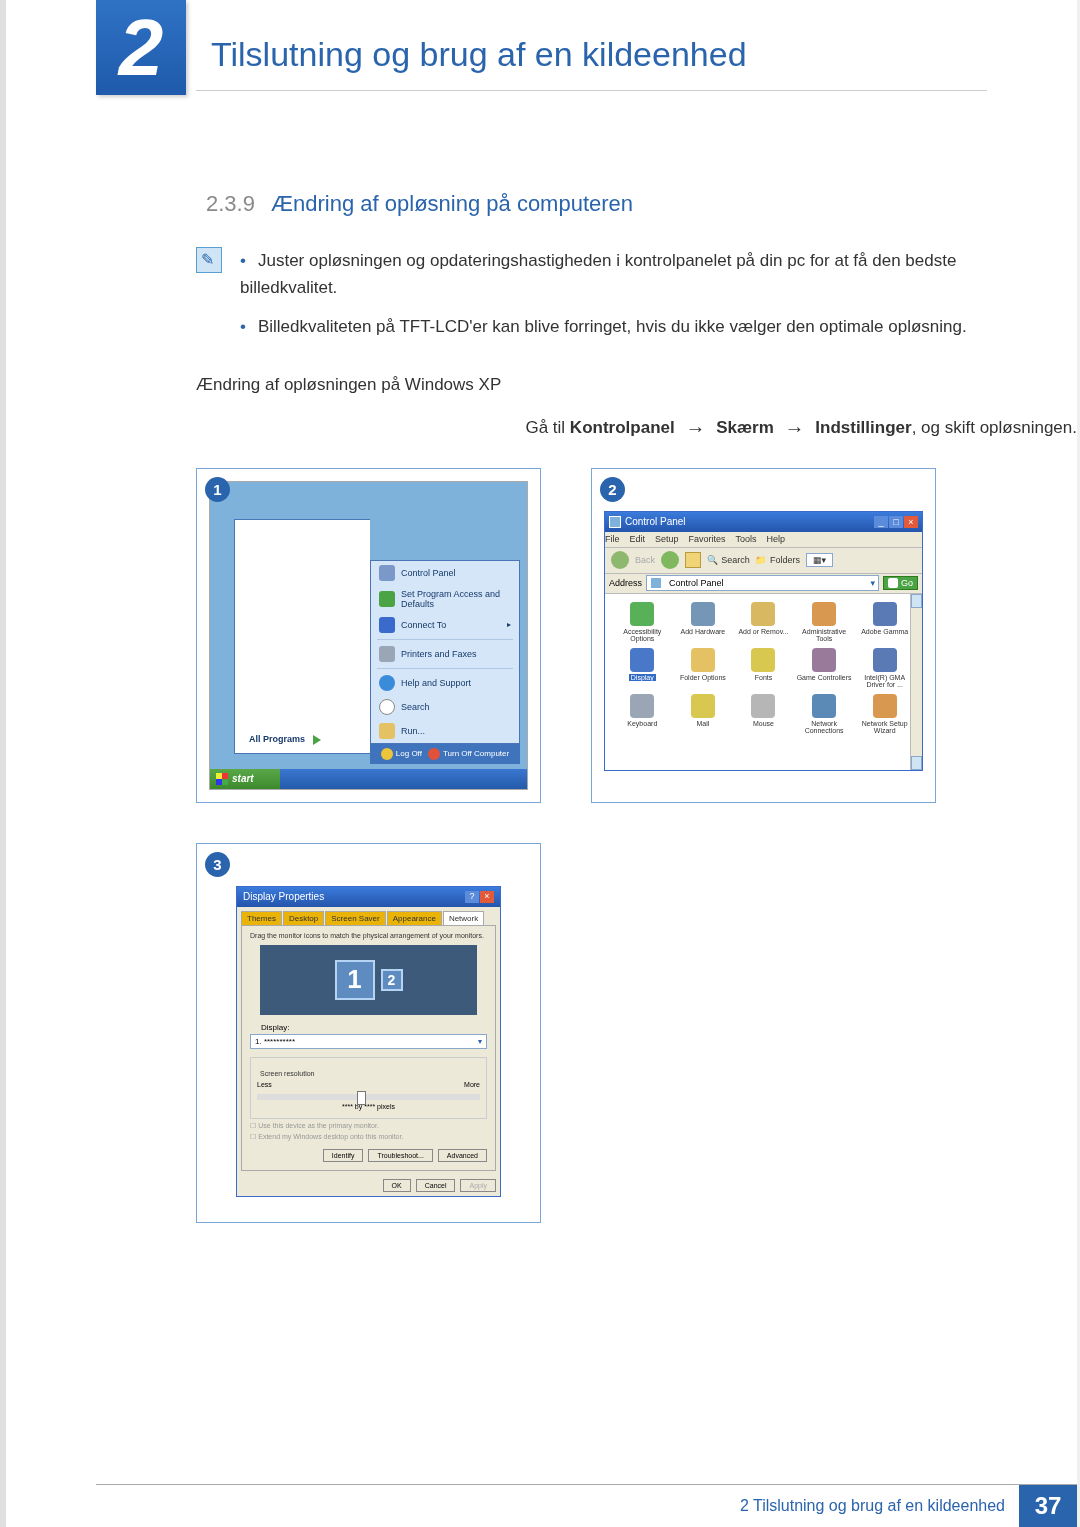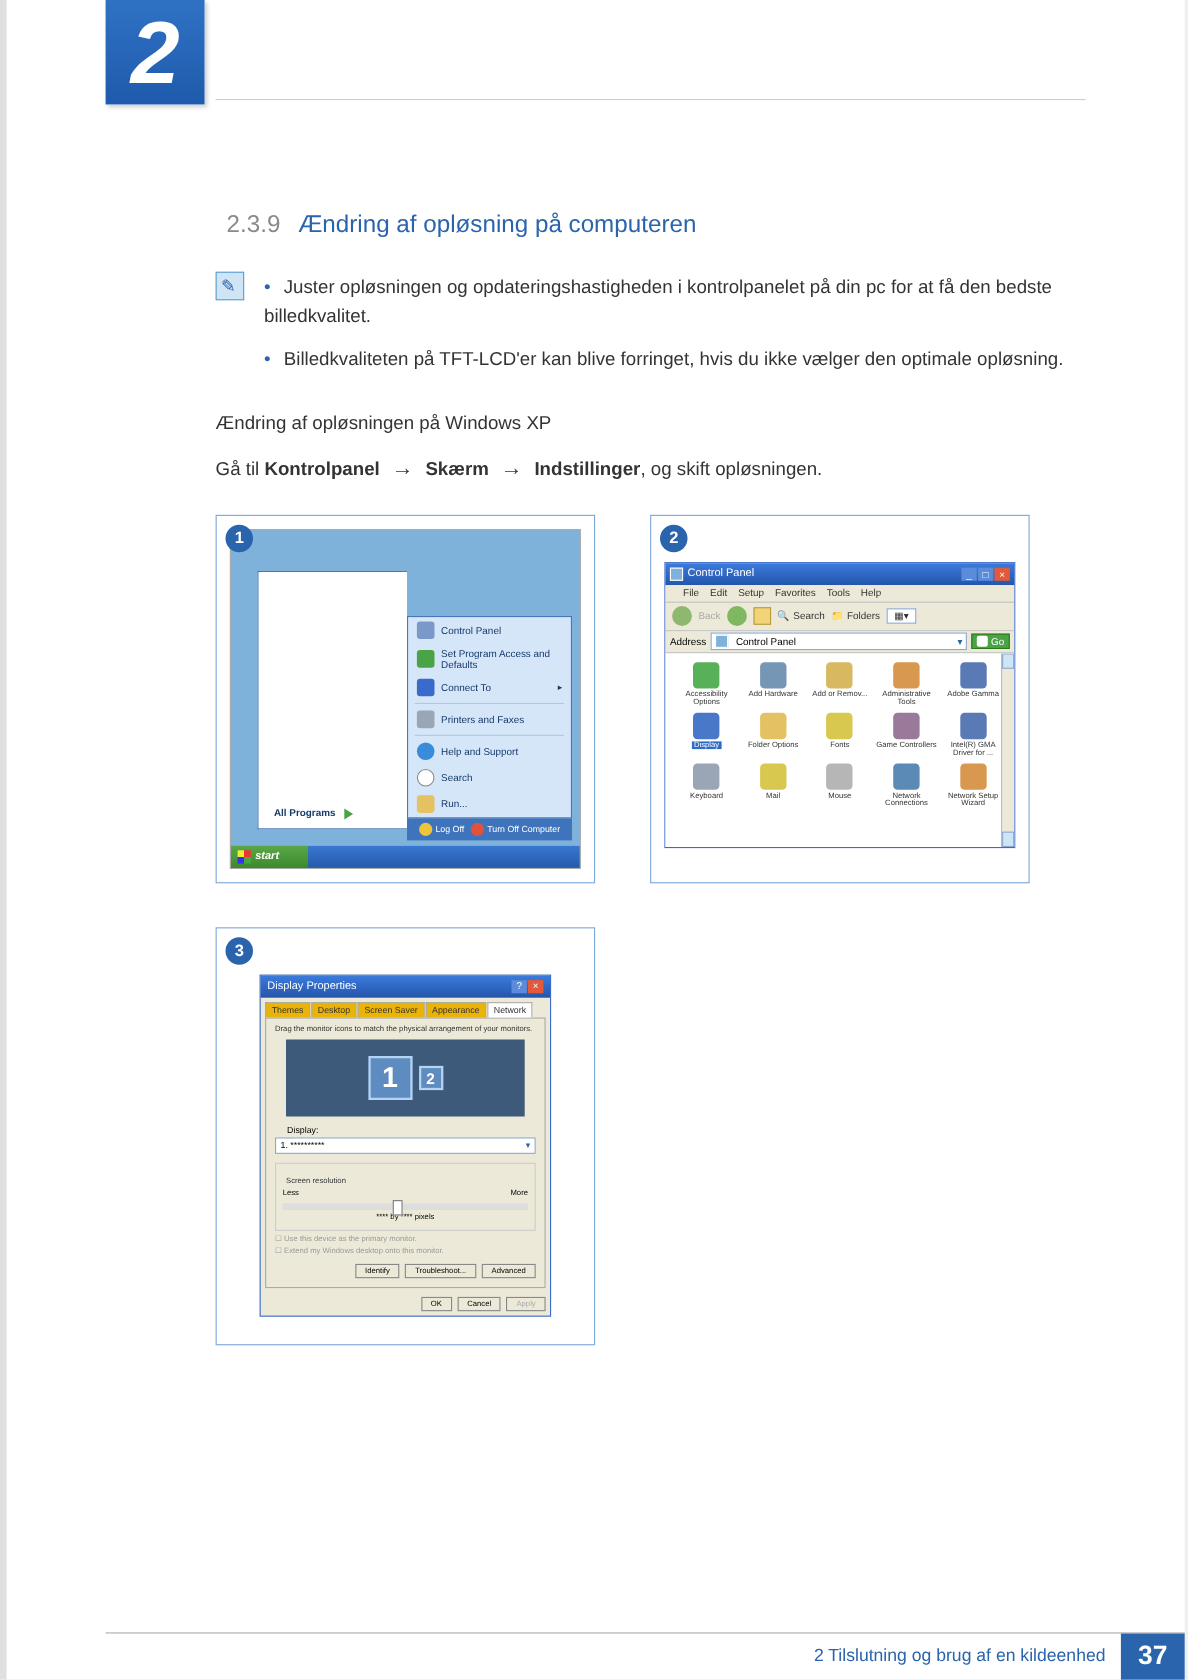--- a/index.html
+++ b/index.html
@@ -101,20 +101,21 @@
   
   .subhead {
     margin: 22px 0 0 190px;
     font-size: 17px;
     color: #333;
   }
   .para {
     margin: 20px 0 0 190px;
     font-size: 17px;
     color: #333;
+    text-align: right;
   }
   .arrow { margin: 0 6px; font-size: 20px; }
 
   
   .shots {
     display: flex;
     gap: 50px;
     margin: 30px 0 0 190px;
   }
   .shot-box {
@@ -271,21 +272,21 @@
   .cp-max{background:#5a8cdb;color:#fff;}
   .cp-close{background:#e25a3a;color:#fff;}
   .cp-menu {
     height: 16px;
     background: #ece9d8;
     font-size: 9px;
     color: #333;
     display: flex;
     align-items: center;
     gap: 10px;
-    padding-left: 16px;
+    padding-left: 0;
     border-bottom:1px solid #bbb;
   }
   .cp-toolbar {
     height: 26px;
     background: #ece9d8;
     display: flex;
     align-items: center;
     gap: 6px;
     padding: 0 6px;
     font-size: 9px;
@@ -422,20 +423,21 @@
 </style>
 </head>
 <body>
 
 <div class="page">
 
   <div class="hdr">
     <div class="hdr-num-box">
       <span>2</span>
     </div>
+    <div class="hdr-title">Tilslutning og brug af en kildeenhed</div>
   </div>
   <hr class="hdr-rule">
 
   <div class="sec-head">
     <span class="sec-num">2.3.9</span>
     <span>Ændring af opløsning på computeren</span>
   </div>
 
   <div class="info-blk">
     <div class="info-icon"></div>

